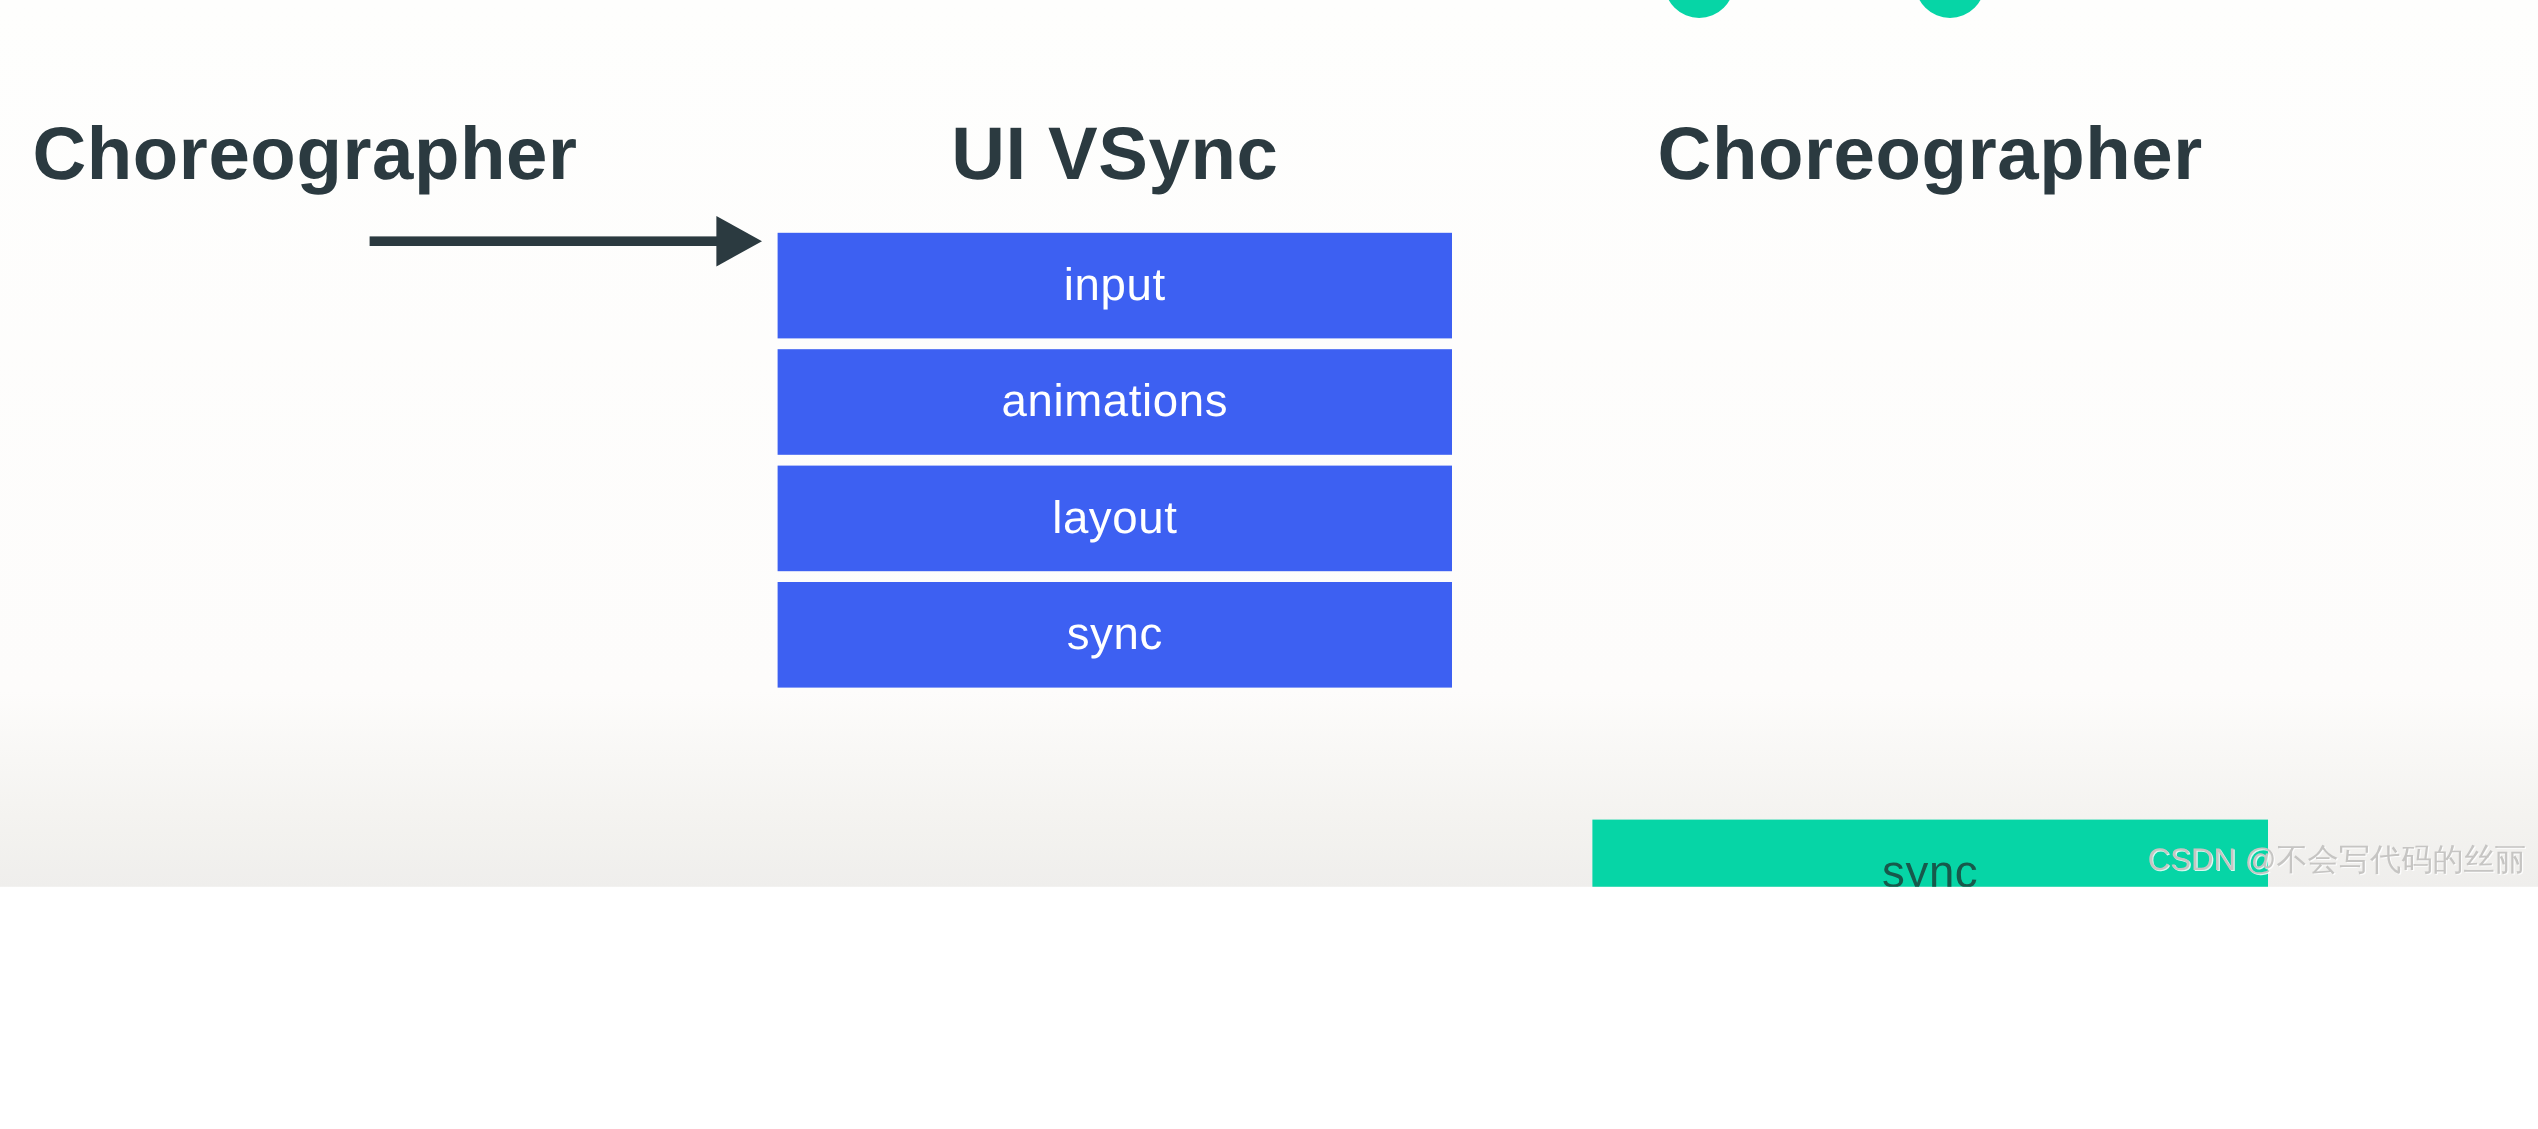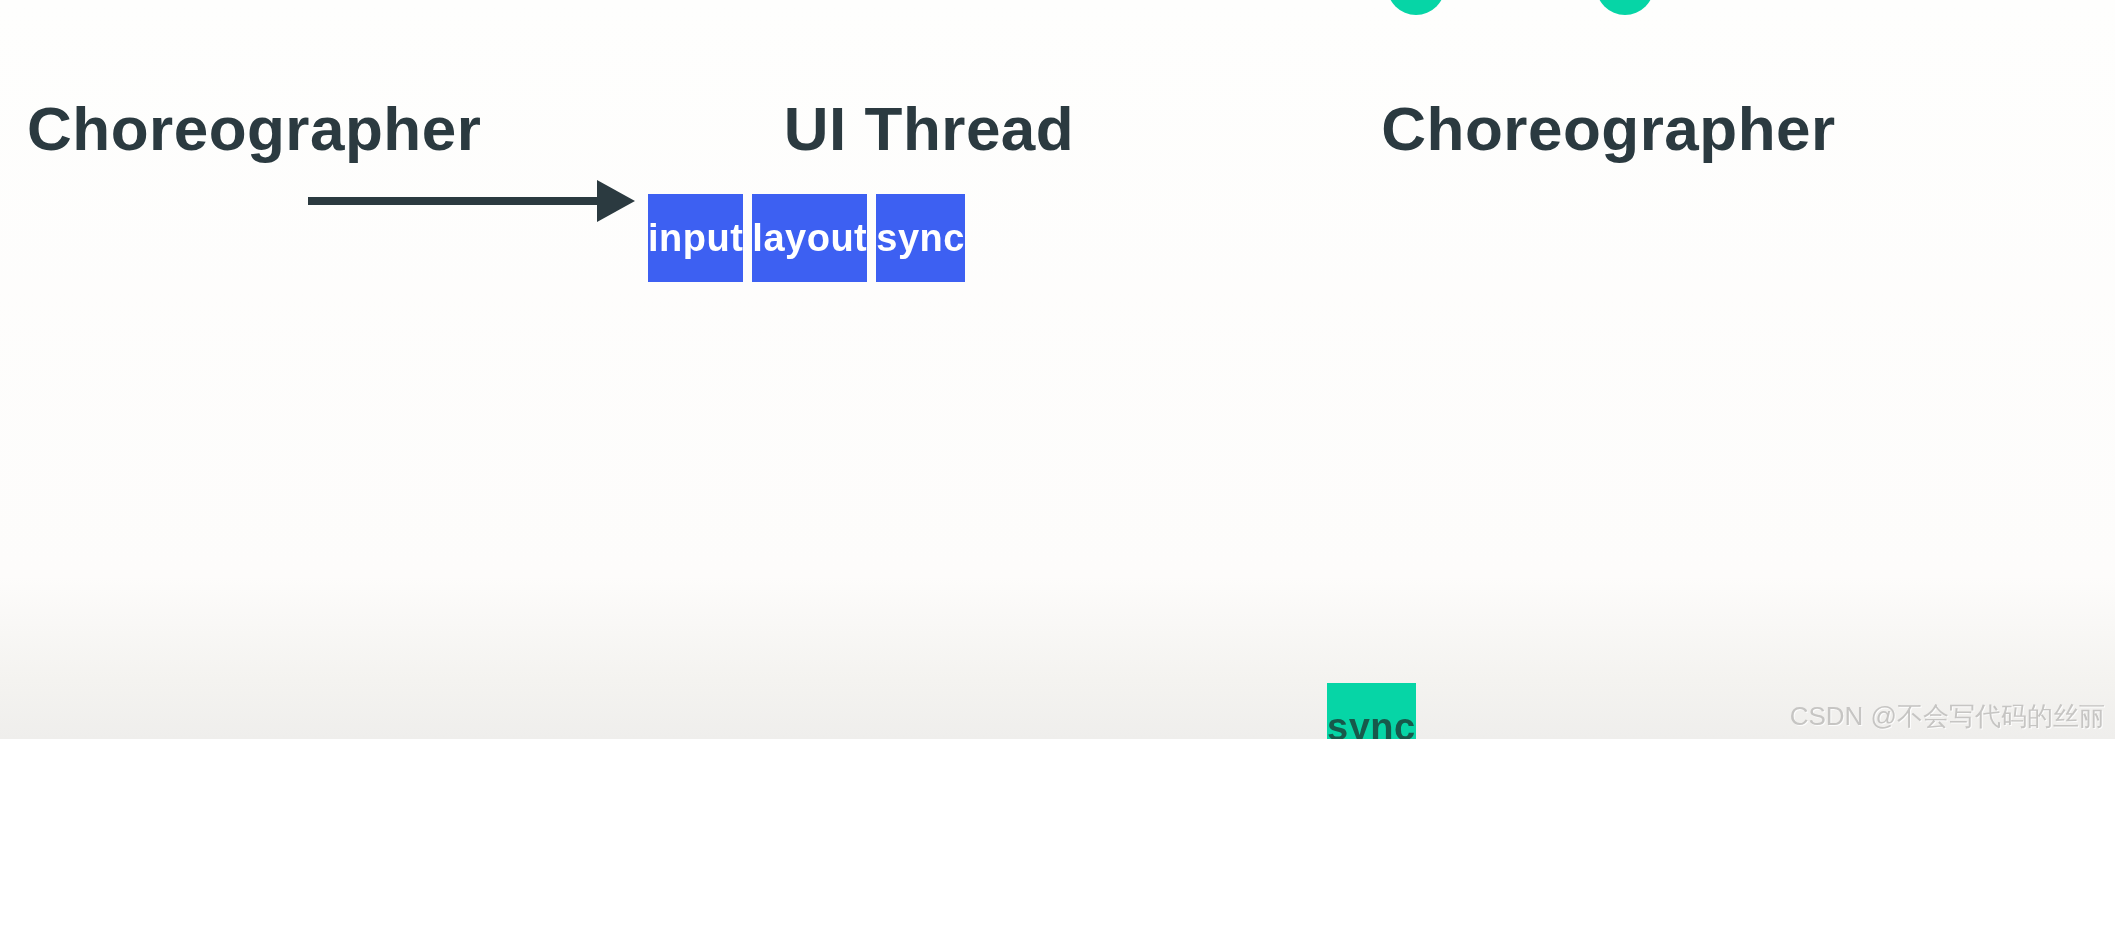--- a/index.html
+++ b/index.html
@@ -69,22 +69,21 @@
     height: 0;
     border-top: 21px solid transparent;
     border-bottom: 21px solid transparent;
     border-left: 38px solid #2b3a40;
   }
 
   
   .col {
     position: absolute;
     display: flex;
-    flex-direction: row;
-    font-weight: bold;
+    flex-direction: column;
   }
   .ui-col {
     left: 648px;
     top: 194px;
     width: 562px;
     gap: 9px;
   }
   .rt-col {
     left: 1327px;
     top: 683px;
@@ -127,26 +126,29 @@
   <div class="dot dot-1"></div>
   <div class="dot dot-2"></div>
 
   <div class="src-label">
     <div>Choreographer</div>
   </div>
 
   <div class="arrow-shaft"></div>
   <div class="arrow-head"></div>
 
-  <h2 class="col-title ui">UI Thread</h2>
+  <h2 class="col-title ui">UI VSync</h2>
   <h2 class="col-title rt">Choreographer</h2>
 
   <div class="col ui-col">
     <div class="box">
       <span>input</span>
+    </div>
+    <div class="box">
+      <span>animations</span>
     </div>
     <div class="box">
       <span>layout</span>
     </div>
     <div class="box">
       <span>sync</span>
     </div>
   </div>
 
   <div class="col rt-col">

